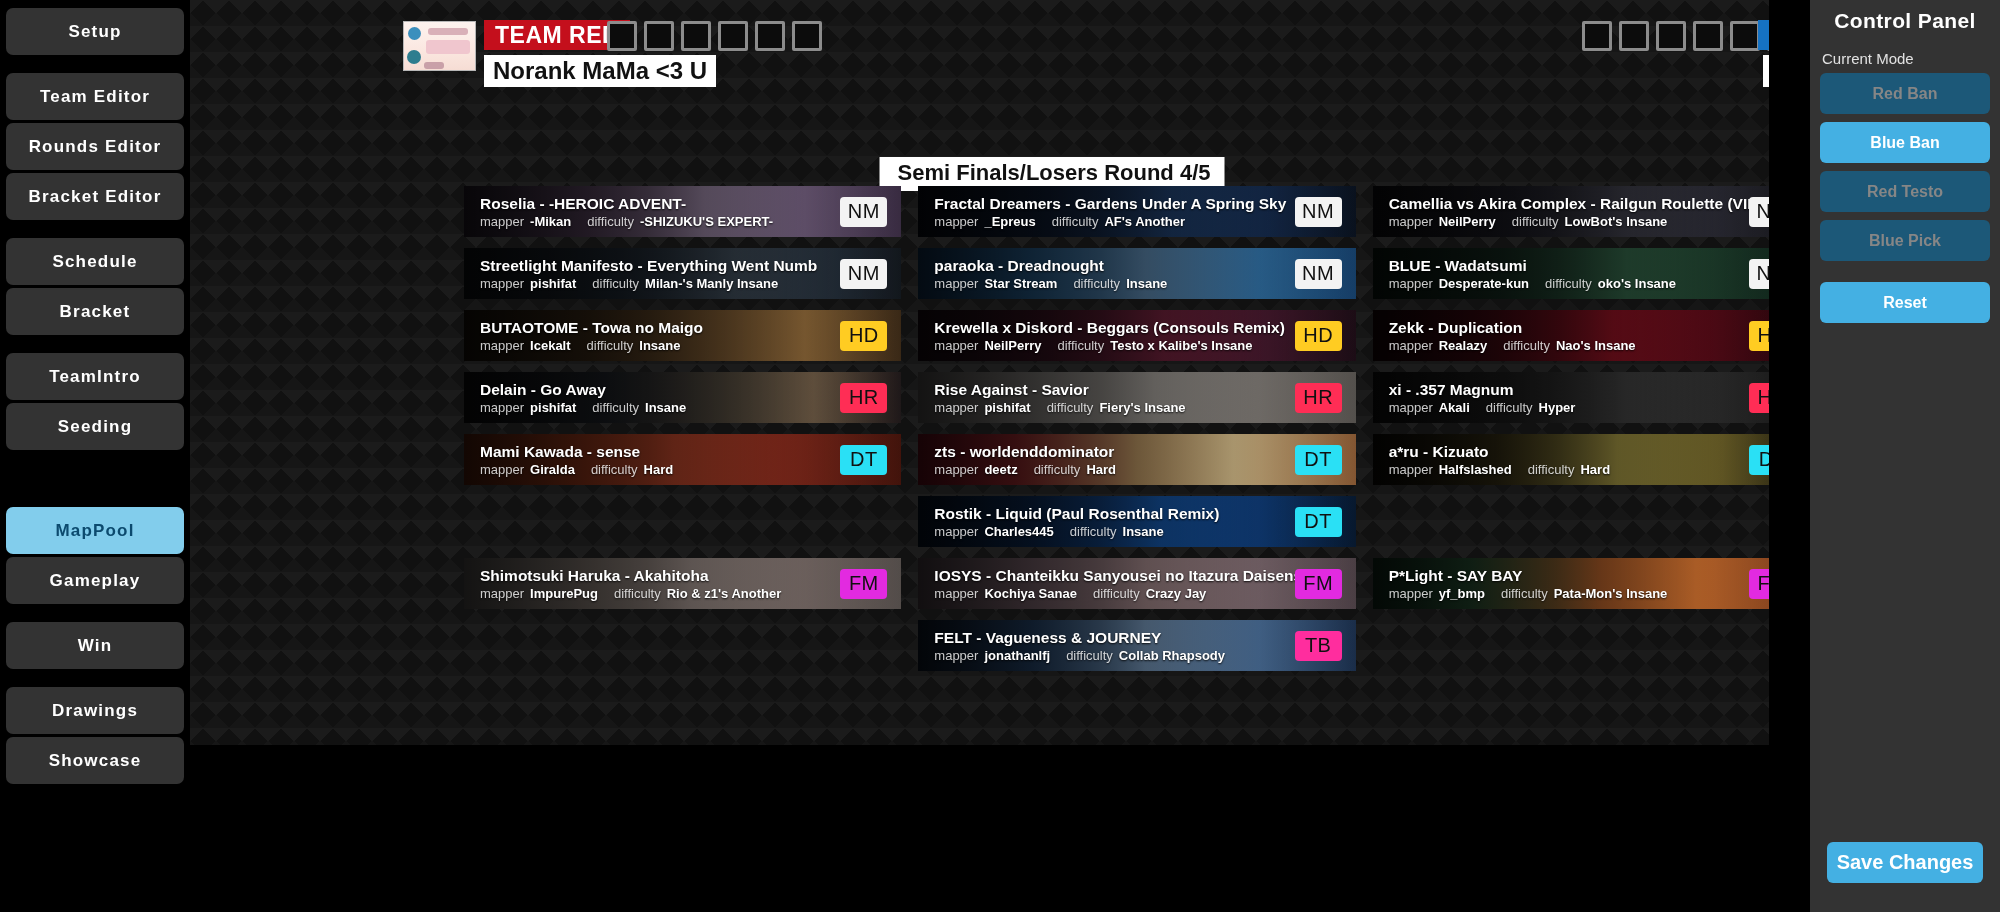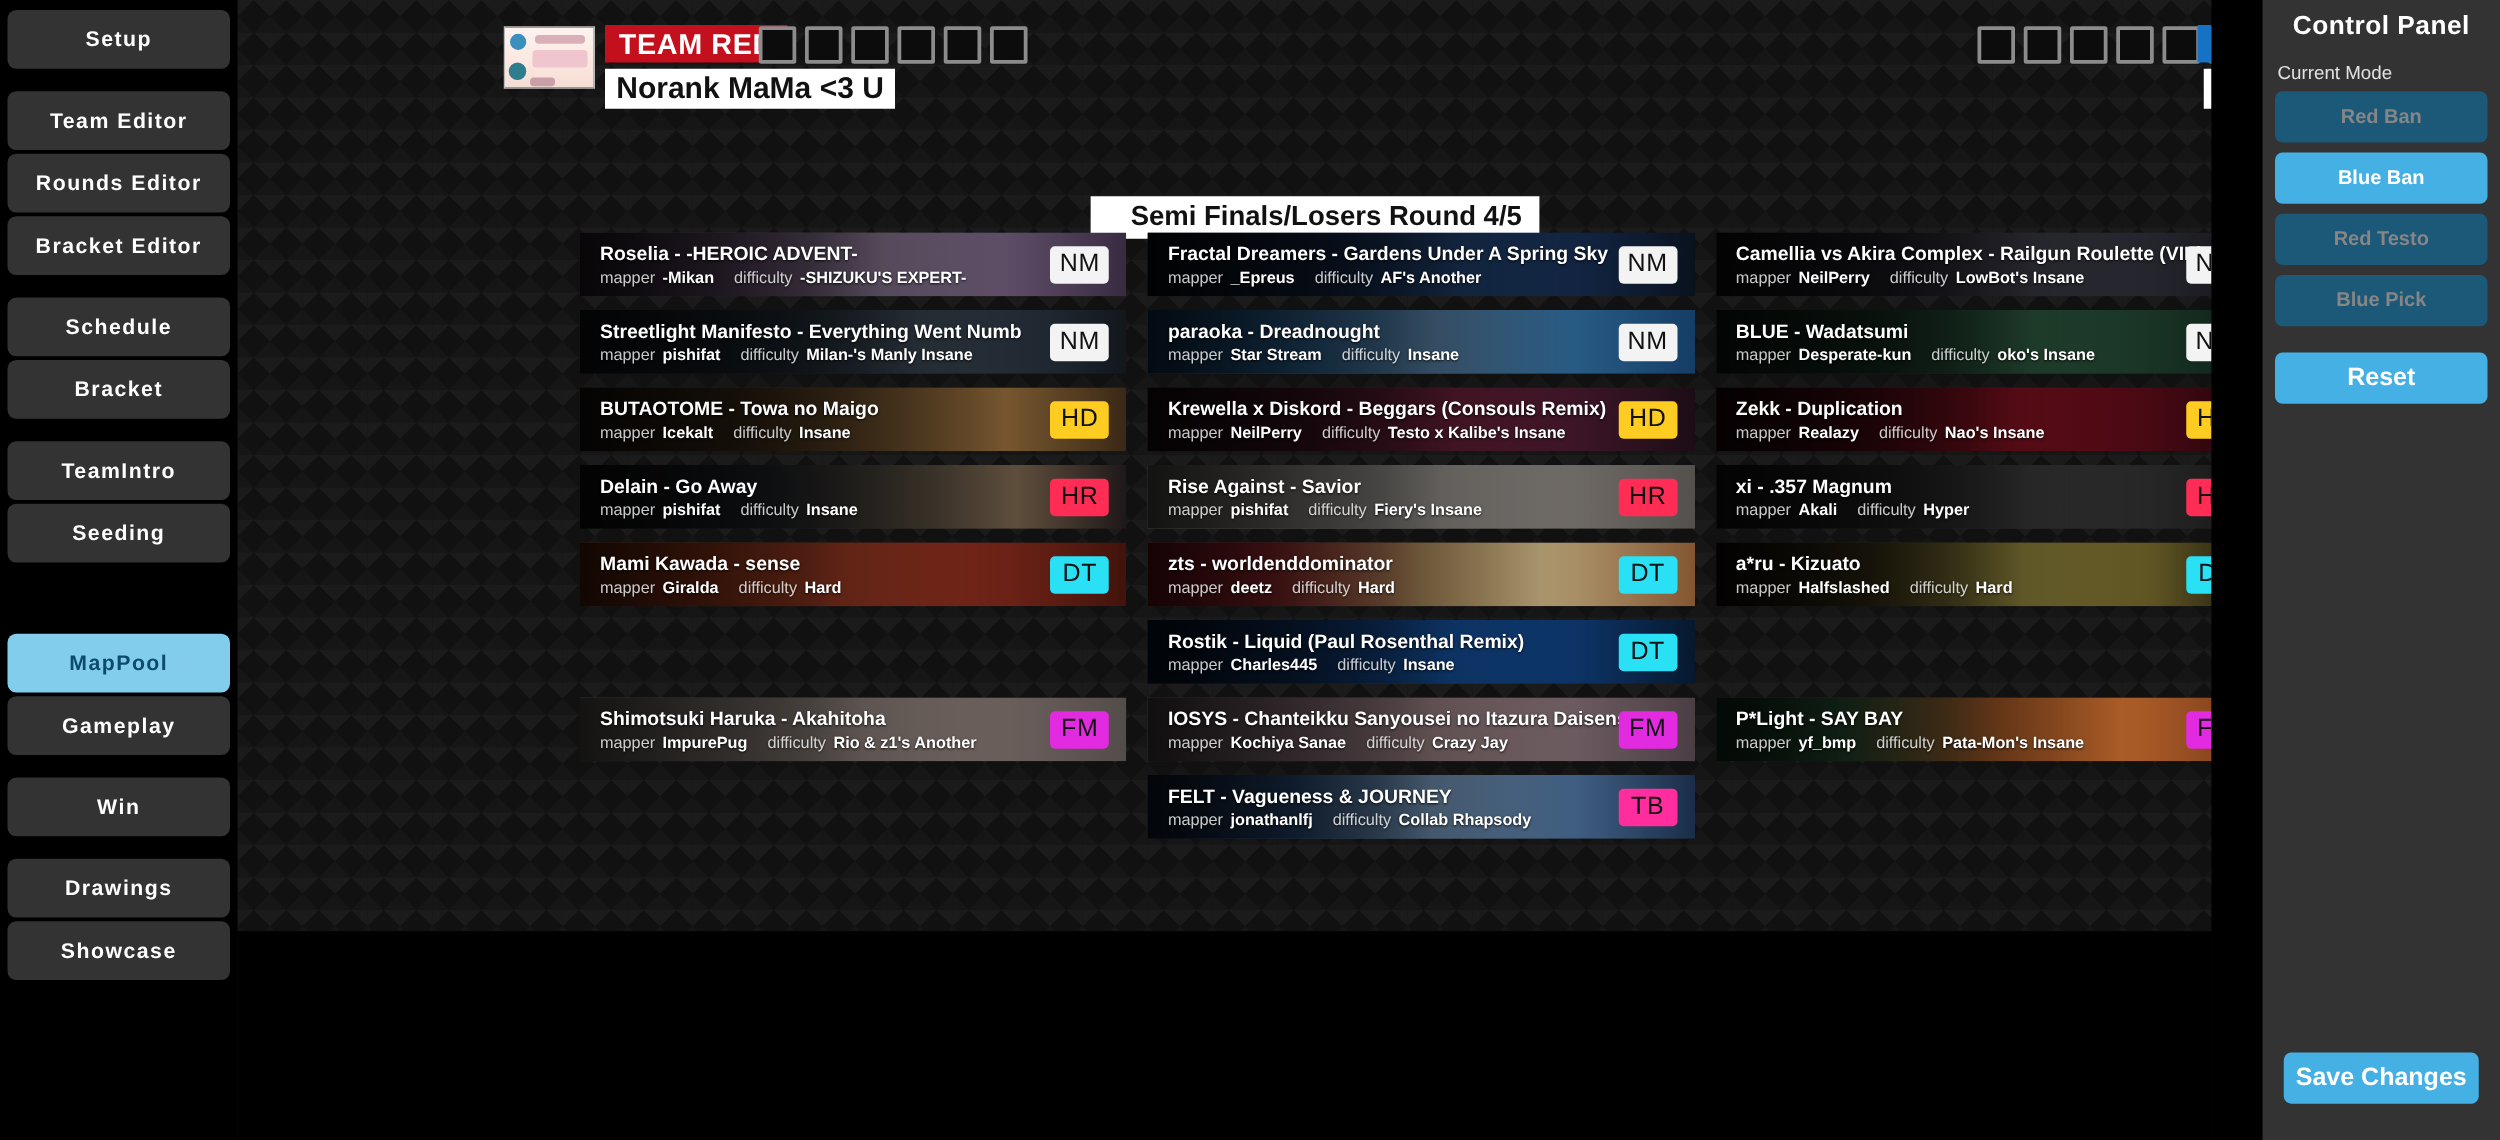--- a/index.html
+++ b/index.html
@@ -90,21 +90,21 @@
     border: 3px solid #8c8c8c; background: #0c0c0c;
     border-radius: 2px;
   }
 
   
   .round-title {
     position: absolute; left: 862px; top: 157px;
     transform: translateX(-50%);
     background: #ffffff; color: #111;
     font-size: 22px; font-weight: bold;
-    padding: 3px 14px 5px 32px;
+    padding: 3px 14px 5px 18px;
     white-space: nowrap;
   }
 
   
   .pool { position: absolute; left: 0; top: 186px; width: 1620px; }
   .pool-cols { display: flex; gap: 17px; padding-left: 274px; }
   .pool-col { width: 473px; display: flex; flex-direction: column; }
 
   .map-slot { height: 62px; margin-bottom: 0; }
   .map-slot.empty { background: transparent; }
@@ -160,21 +160,21 @@
     height: 41px; border-radius: 6px; margin-bottom: 8px;
     display: flex; align-items: center; justify-content: center;
     font-size: 16px; font-weight: bold; cursor: pointer; user-select: none;
   }
   .mode-btn.off { background: #1c5878; color: #868686; }
   .mode-btn.on  { background: #44b0e3; color: #ffffff; }
   .reset-btn {
     height: 41px; border-radius: 6px; margin-top: 21px;
     background: #44b0e3; color: #ffffff;
     display: flex; align-items: center; justify-content: center;
-    font-size: 20px; font-weight: bold; cursor: pointer; user-select: none;
+    font-size: 16px; font-weight: bold; cursor: pointer; user-select: none;
   }
   .save-btn {
     position: absolute; left: 17px; bottom: 29px;
     width: 156px; height: 41px; border-radius: 6px;
     background: #44b0e3; color: #ffffff;
     display: flex; align-items: center; justify-content: center;
     font-size: 20px; font-weight: bold; cursor: pointer; user-select: none;
   }
 </style>
 </head>

